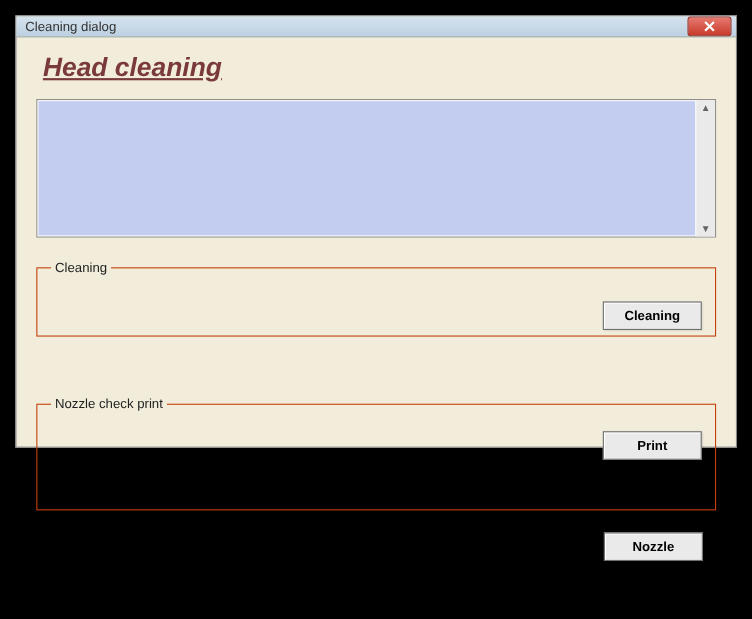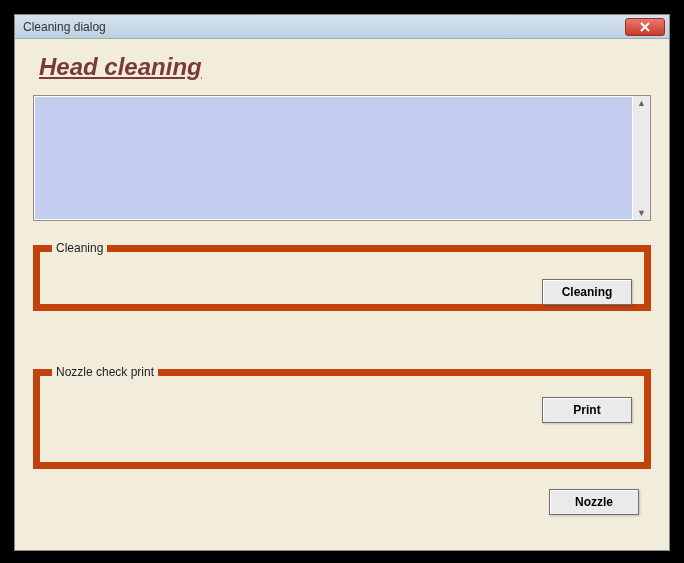--- a/index.html
+++ b/index.html
@@ -10,21 +10,21 @@
     font-size: 12px;
     width: 684px;
     height: 563px;
     position: relative;
   }
   .window {
     position: absolute;
     top: 14px;
     left: 14px;
     width: 656px;
-    height: 537px;
+    height: 393px;
     background: #f2eddb;
     border: 1px solid #888;
     box-shadow: 0 0 8px rgba(0,0,0,0.5);
     display: flex;
     flex-direction: column;
   }
   .titlebar {
     height: 24px;
     background: linear-gradient(#d6e3ee, #bcd0e2);
     border-bottom: 1px solid #9aa;
@@ -83,21 +83,21 @@
     background: #eaeaea;
     display: flex;
     flex-direction: column;
     justify-content: space-between;
     align-items: center;
     color: #666;
     font-size: 9px;
     padding: 2px 0;
   }
   fieldset {
-    border: 7px solid #c2410c;
+    border: 1px solid #c2410c;
     margin: 0 0 20px 0;
     padding: 18px 12px 12px 12px;
     position: relative;
   }
   legend {
     padding: 0 4px;
     font-size: 12px;
     color: #222;
   }
   .btn-row {

